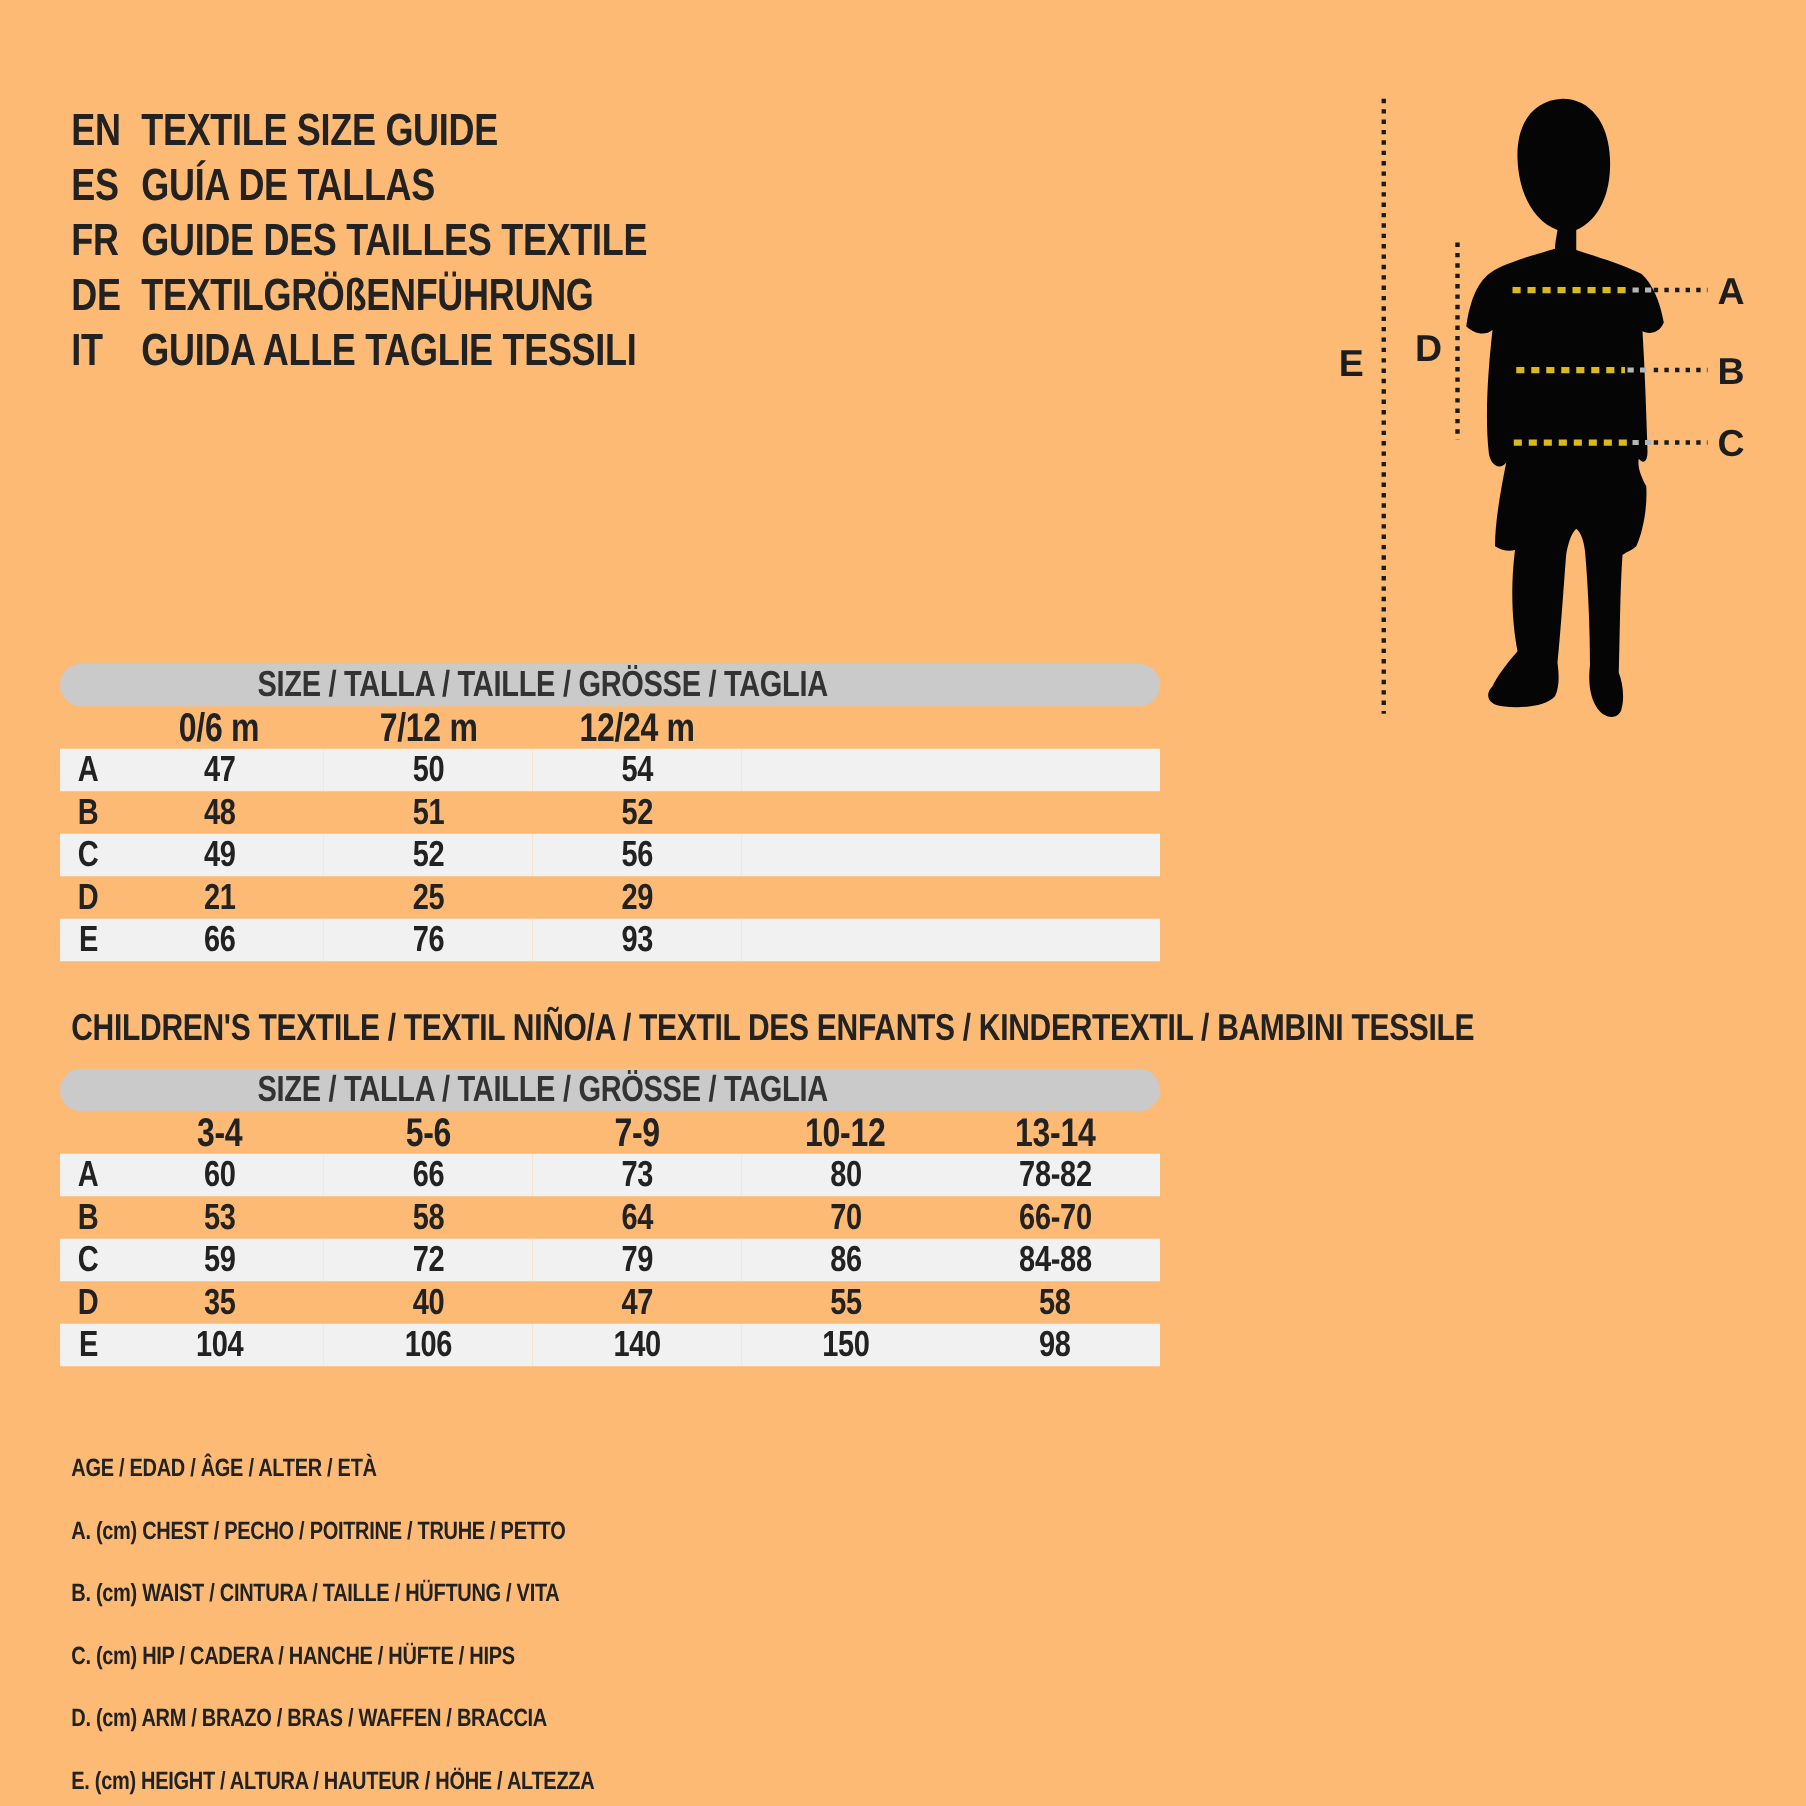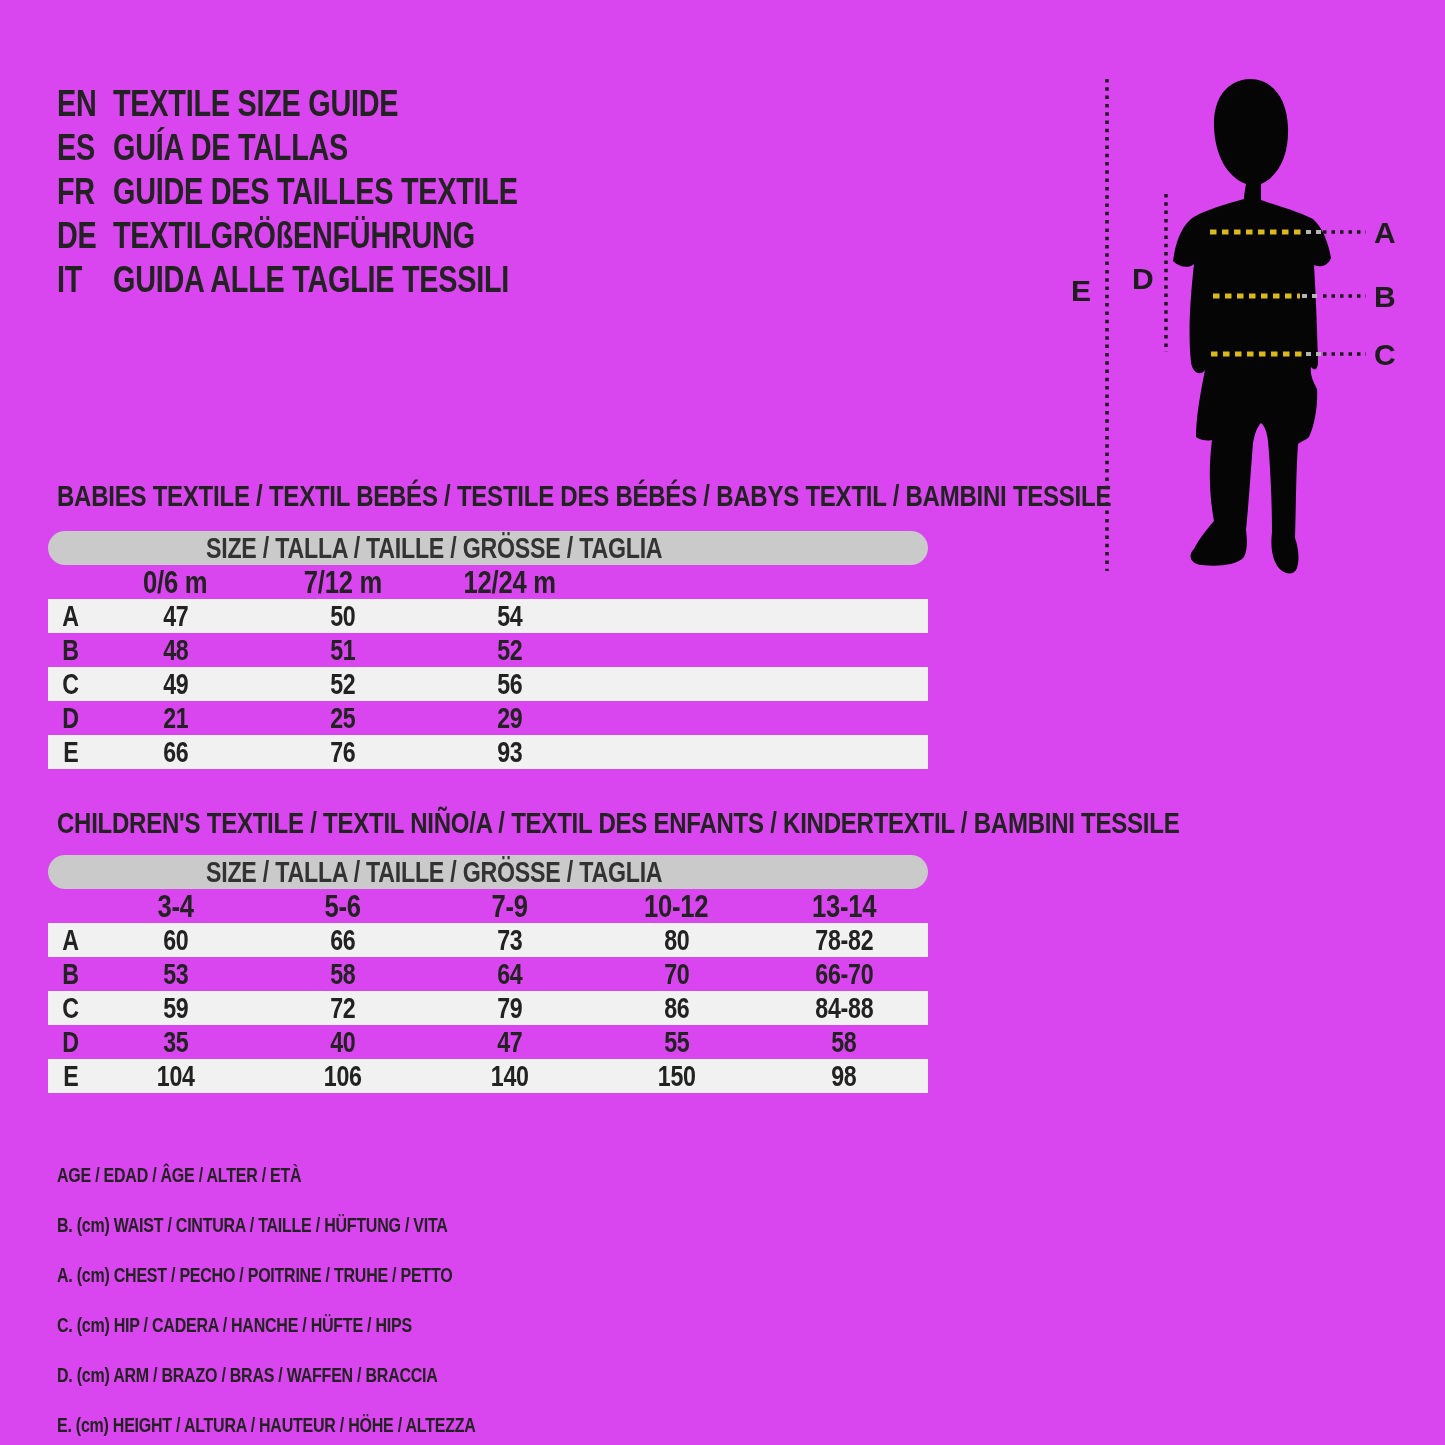--- a/index.html
+++ b/index.html
@@ -1,16 +1,16 @@
 <!DOCTYPE html>
 <html><head>
 <meta charset="utf-8">
 <style>
   html,body{margin:0;padding:0;background:#ffffff;}
-  #canvas{position:relative;width:1445px;height:1445px;background:#d946ef;overflow:hidden;
+  #canvas{position:relative;width:1445px;height:1445px;background:#fdba74;overflow:hidden;
           font-family:"Liberation Sans",sans-serif;color:#222;}
   .abs{position:absolute;}
   
   .cl{display:inline-block;transform:scaleX(.8);transform-origin:0 50%;white-space:nowrap;
       font-weight:700;letter-spacing:-.3px;}
   .cx{display:inline-block;transform:scaleX(.8);transform-origin:50% 50%;white-space:nowrap;
       font-weight:700;letter-spacing:-.3px;}
   
   .lang-row{position:relative;height:44px;line-height:44px;font-size:36px;}
   .lang-code{position:absolute;left:0;top:0;}
@@ -115,23 +115,20 @@
     <line x1="1306" y1="354" x2="1321" y2="354" stroke="#b5b5b5" stroke-width="4" stroke-dasharray="5 5"></line>
     <line x1="1323" y1="354" x2="1366" y2="354" stroke="#1a1a1a" stroke-width="3.5" stroke-dasharray="3.5 5"></line>
 
     <text x="1374" y="243">A</text>
     <text x="1374" y="307">B</text>
     <text x="1374" y="365">C</text>
     <text x="1132" y="289">D</text>
     <text x="1071" y="301">E</text>
   </svg>
 
-  <div class="abs section-heading" style="left:57px;top:479px;">
-    <span class="cl">BABIES TEXTILE / TEXTIL BEBÉS / TESTILE DES BÉBÉS / BABYS TEXTIL / BAMBINI TESSILE</span>
-  </div>
 
   <table class="size-table abs" style="left:48px;top:531px;">
     <colgroup>
         <col style="width:44px">
         <col style="width:167px">
         <col style="width:167px">
         <col style="width:167px">
         <col style="width:167px">
         <col style="width:168px">
       </colgroup>
@@ -253,20 +250,20 @@
       <td><span class="cx">106</span></td>
       <td><span class="cx">140</span></td>
       <td><span class="cx">150</span></td>
       <td><span class="cx">98</span></td>
     </tr>
   </tbody>
     </table>
 
   <div class="abs" style="left:57px;top:1150px;">
     <div class="legend-row"><span class="cl">AGE / EDAD / ÂGE / ALTER / ETÀ</span></div>
+    <div class="legend-row"><span class="cl">A. (cm) CHEST / PECHO / POITRINE / TRUHE / PETTO</span></div>
     <div class="legend-row"><span class="cl">B. (cm) WAIST / CINTURA / TAILLE / HÜFTUNG / VITA</span></div>
-    <div class="legend-row"><span class="cl">A. (cm) CHEST / PECHO / POITRINE / TRUHE / PETTO</span></div>
     <div class="legend-row"><span class="cl">C. (cm) HIP / CADERA / HANCHE / HÜFTE / HIPS</span></div>
     <div class="legend-row"><span class="cl">D. (cm) ARM / BRAZO / BRAS / WAFFEN / BRACCIA</span></div>
     <div class="legend-row"><span class="cl">E. (cm) HEIGHT / ALTURA / HAUTEUR / HÖHE / ALTEZZA</span></div>
   </div>
 
 </div>
 
 </body></html>

